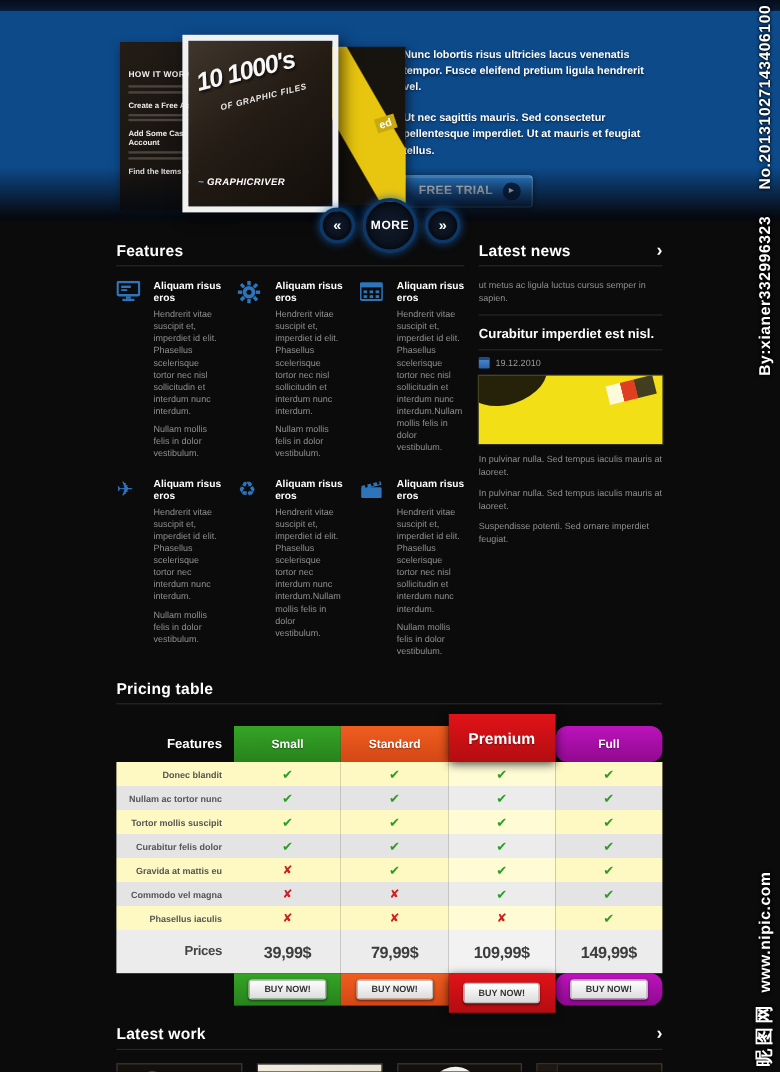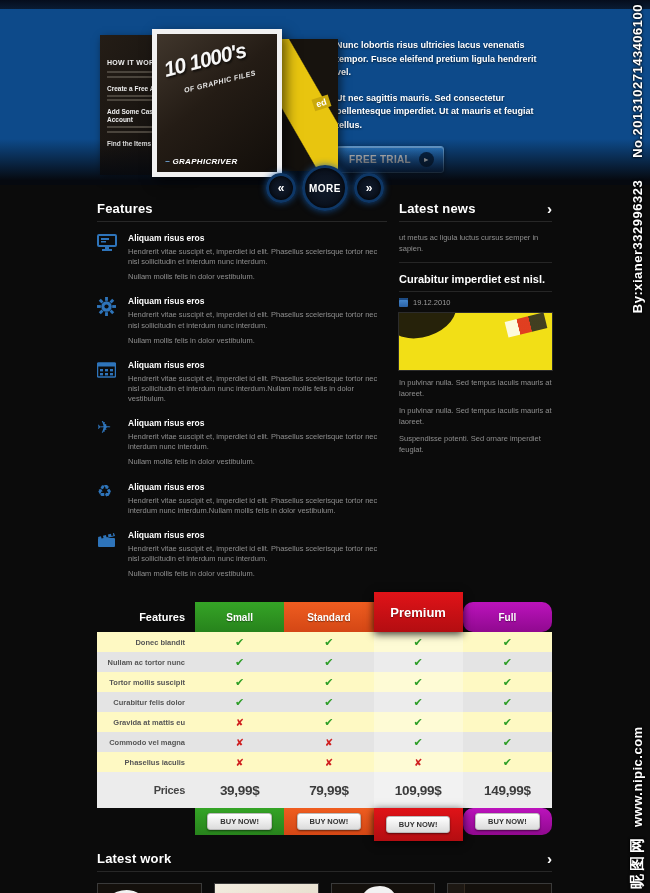--- a/index.html
+++ b/index.html
@@ -39,21 +39,21 @@
   .main-box .big{
     position:absolute;left:6px;top:14px;transform:rotate(-14deg);
     color:#f7f7f7;font-size:21px;font-weight:bold;font-style:italic;letter-spacing:-1px;
     text-shadow:1px 2px 2px rgba(0,0,0,.6);white-space:nowrap;
   }
   .main-box .sub{
     position:absolute;left:26px;top:44px;transform:rotate(-14deg);
     color:#e9e9e9;font-size:7px;font-weight:bold;font-style:italic;letter-spacing:.5px;
   }
   .main-box .brand{
-    position:absolute;left:8px;bottom:6px;color:#fff;font-size:8px;font-weight:bold;
+    position:absolute;left:8px;bottom:16px;color:#fff;font-size:8px;font-weight:bold;
     font-style:italic;letter-spacing:.3px;
   }
   .main-box .brand b{color:#7ab8f2;}
   .side-card{
     position:absolute;left:178px;top:18px;width:62px;height:132px;z-index:1;
     background:
       linear-gradient(60deg,#14110d 30%, #e8c50f 31% 64%, #17130e 65%);
     box-shadow:3px 3px 8px rgba(0,0,0,.5);
   }
   .side-card .frag{position:absolute;right:8px;top:58px;background:#caa90c;color:#fff;
@@ -79,21 +79,21 @@
   .circ.big{width:40px;height:40px;font-size:10px;font-weight:bold;letter-spacing:.5px;}
   
   .content{padding:16px 98px 0 97px;}
   .sec-head{display:flex;align-items:center;justify-content:space-between;
     border-bottom:1px solid #272727;padding-bottom:5px;margin-bottom:11px;}
   .sec-head h2{margin:0;color:#fff;font-size:13px;font-weight:bold;letter-spacing:.2px;}
   .sec-head .chev{color:#fff;font-size:15px;font-weight:bold;line-height:1;cursor:pointer;}
   
   .two-col{display:flex;gap:12px;}
   .features-col{width:290px;flex:none;}
-  .feat-grid{display:grid;grid-template-columns:1fr;column-gap:14px;row-gap:9px;}
+  .feat-grid{display:grid;grid-template-columns:1fr 1fr 1fr;column-gap:14px;row-gap:9px;}
   .feat{display:flex;gap:7px;}
   .feat .ic{flex:none;width:24px;padding-top:1px;}
   .feat h3{margin:0 0 4px;color:#fff;font-size:8.5px;font-weight:bold;}
   .feat p{margin:0 0 5px;color:#8f8f8f;font-size:7.5px;line-height:1.35;}
   .glyph-ic{font-size:17px;color:#2e74ba;line-height:1;}
   
   .news-col{width:153px;flex:none;}
   .news-intro{color:#8f8f8f;font-size:7.5px;line-height:1.4;margin:0 0 10px;
     border-bottom:1px solid #262626;padding-bottom:8px;}
   .post-title{color:#fff;font-size:11px;font-weight:bold;margin:10px 0 6px;
@@ -348,20 +348,23 @@
         <span class="date-txt">19.12.2010</span>
       </div>
       <div class="news-img"></div>
       <p class="news-p">In pulvinar nulla. Sed tempus iaculis mauris at laoreet.</p>
       <p class="news-p">In pulvinar nulla. Sed tempus iaculis mauris at laoreet.</p>
       <p class="news-p">Suspendisse potenti. Sed ornare imperdiet feugiat.</p>
     </div>
   </div>
 
   <div class="pricing">
+    <div class="sec-head">
+        <h2>Pricing table</h2>
+      </div>
     <div class="pt">
 
       <div class="hcell hlabel">Features</div>
       <div class="hcell c-green">Small</div>
       <div class="hcell c-orange">Standard</div>
       <div class="hcell c-red featured">Premium</div>
       <div class="hcell c-purple">Full</div>
 
       <div class="cell lcell r-odd">Donec blandit</div>
       <div class="cell r-odd mark yes">✔</div>

